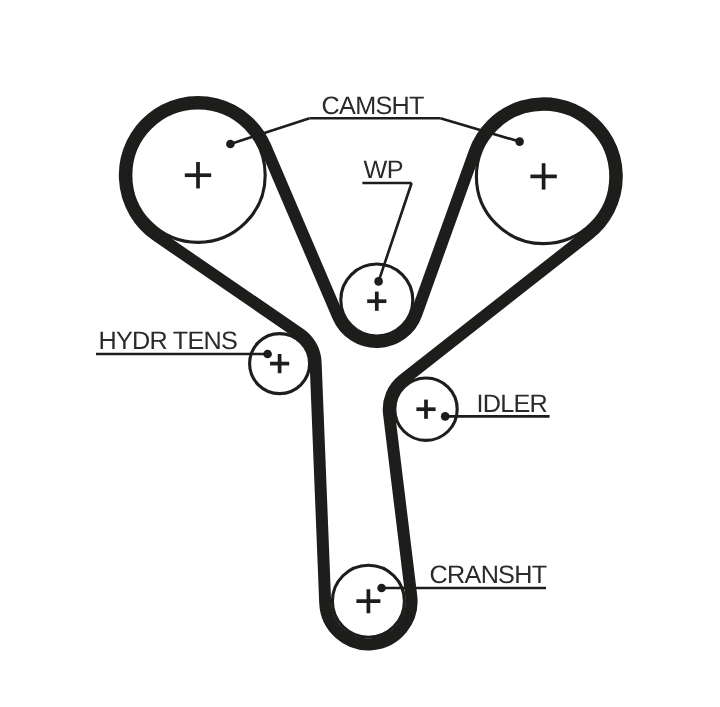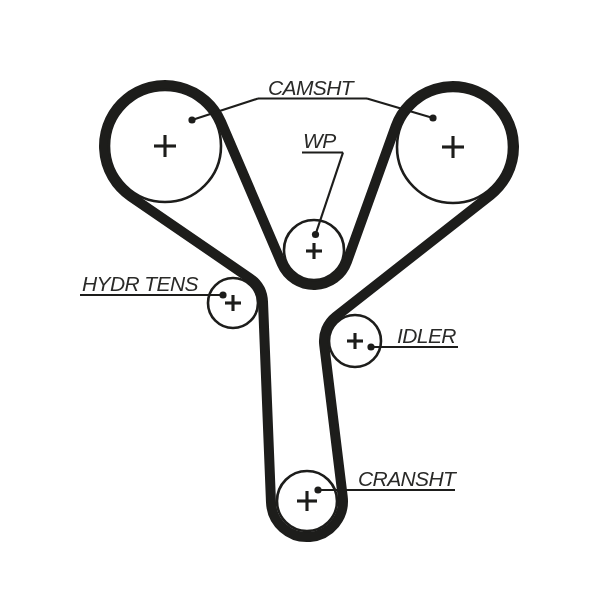--- a/index.html
+++ b/index.html
@@ -2,21 +2,21 @@
 <html style="--bg: #ffffff; --line: #1d1d1b; --text: #2a2a28;"><head>
 <meta charset="utf-8">
 <style>
   html, body { margin: 0; padding: 0; }
   body {
     width: 600px; height: 589px;
     background: #ffffff;
     font-family: "Liberation Sans", sans-serif;
     overflow: hidden;
   }
-  .stage { position: relative; width: 600px; height: 589px; background: var(--bg, #ffffff); font-style: italic; }
+  .stage { position: relative; width: 600px; height: 589px; background: var(--bg, #ffffff); }
   svg { display: block; }
   .belt { fill: none; stroke: var(--line, #1d1d1b); stroke-width: 10; stroke-linejoin: round; stroke-linecap: round; }
   .pulley { fill: none; stroke: var(--line, #1d1d1b); stroke-width: 2.6; }
   .cross { stroke: var(--line, #1d1d1b); stroke-width: 3.1; stroke-linecap: butt; }
   .leader { fill: none; stroke: var(--line, #1d1d1b); stroke-width: 2.2; }
   .dot { fill: var(--line, #1d1d1b); stroke: none; }
   .lbl { fill: var(--text, #2a2a28); font-size: 21px; letter-spacing: -0.6px; }
 </style>
 </head>
 <body>

